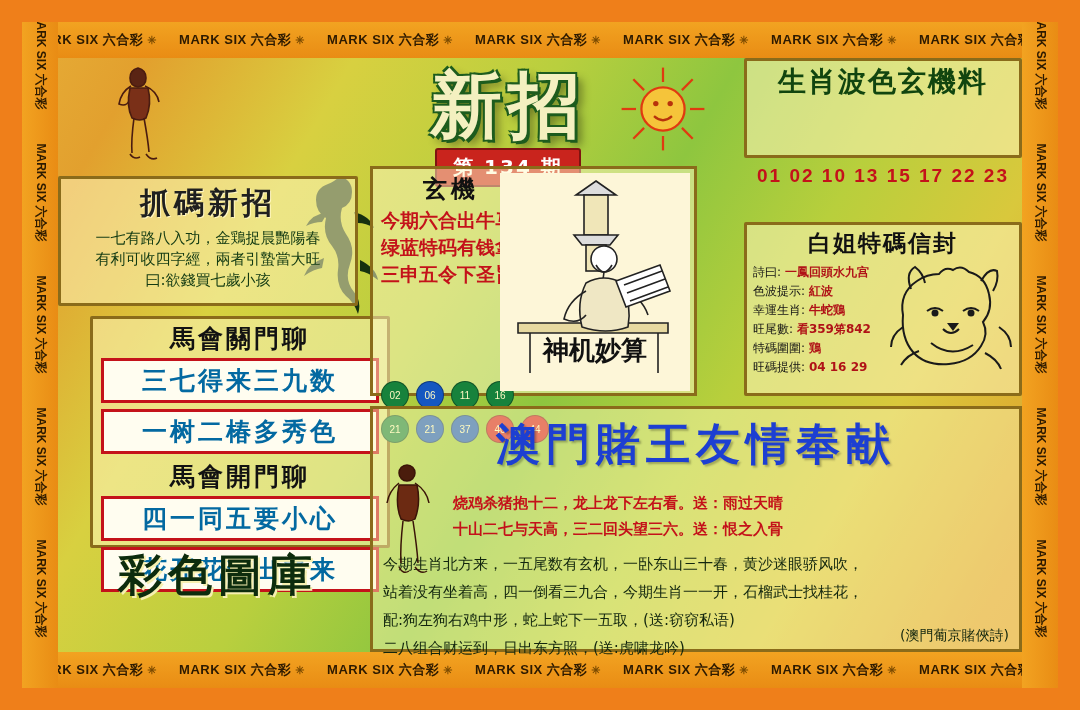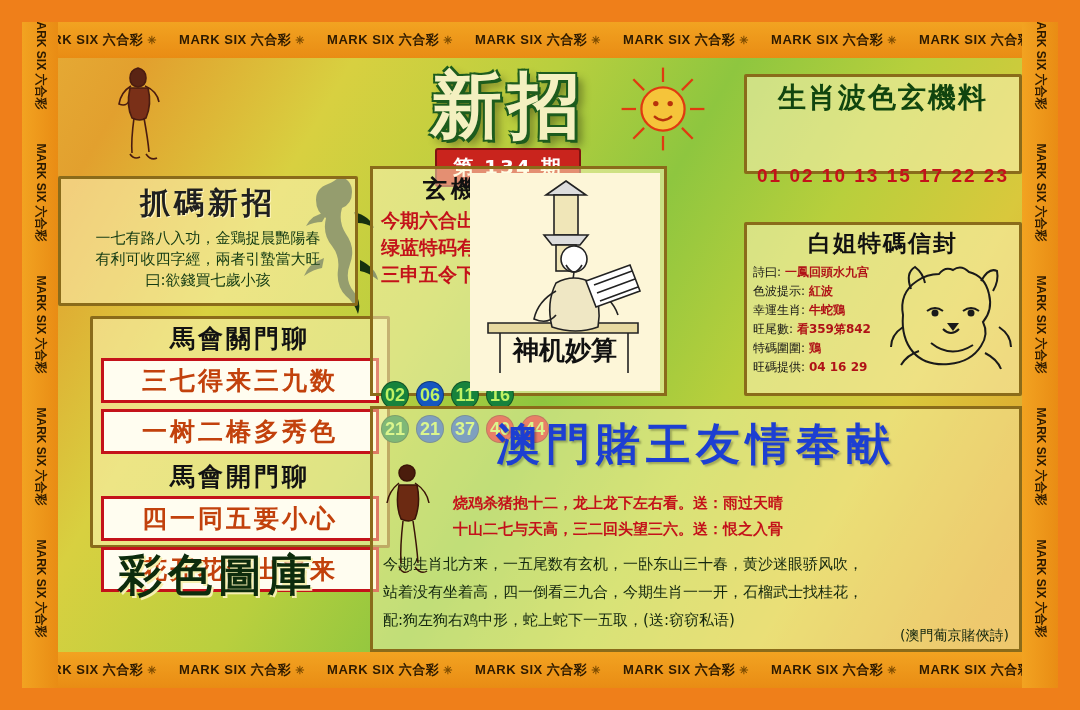--- a/index.html
+++ b/index.html
@@ -172,21 +172,21 @@
     margin: 3px 0 3px;
   }
   .redbox {
     border: 3px solid #c4121a;
     background: #fffdf0;
     margin: 0 8px 6px;
     text-align: center;
     padding: 3px 0;
   }
   .redbox span {
-    color: #c2410c;
+    color: #0369a1;
     font-size: 25px;
     font-weight: bold;
     letter-spacing: 3px;
     font-family: "DejaVu Sans", sans-serif;
   }
 
   #caise {
     position: absolute;
     left: 20px;
     top: 488px;
@@ -194,21 +194,21 @@
     text-align: center;
     font-size: 44px;
     font-weight: bold;
     color: #0d2c0d;
     letter-spacing: 6px;
     font-family: "DejaVu Sans", sans-serif;
     text-shadow: 2px 2px 0 #f7f0b0;
   }
 
   
-  #p-xuanji { left: 312px; top: 108px; width: 297px; height: 230px; background: rgba(255,250,200,.5); border: 3px solid #8a6b1a; }
+  #p-xuanji { left: 312px; top: 108px; width: 327px; height: 230px; background: rgba(255,250,200,.5); border: 3px solid #8a6b1a; }
   .xuanji-title {
     position: absolute;
     left: 50px;
     top: 4px;
     font-size: 24px;
     font-weight: bold;
     color: #111;
     letter-spacing: 4px;
     font-family: "DejaVu Sans", sans-serif;
   }
@@ -228,39 +228,39 @@
     left: 8px;
     display: flex;
     gap: 7px;
   }
   #balls1 { top: 212px; }
   #balls2 { top: 246px; }
   .ball {
     width: 26px; height: 26px;
     border-radius: 50%;
     display: flex; align-items: center; justify-content: center;
-    font-size: 18px; font-weight: bold;
-    color: #bef264;
+    font-size: 10px; font-weight: normal;
+    color: #fef9c3;
     font-family: "Liberation Sans", sans-serif;
     border: 1px solid rgba(0,0,0,.35);
   }
   .b-red { background: #d61a20; }
   .b-blue { background: #1557c0; }
   .b-green { background: #17823c; }
 
   .sage {
     position: absolute;
     right: 4px;
     top: 4px;
     width: 190px;
     height: 218px;
   }
 
   
-  #p-shengxiao { left: 686px; top: 16px; width: 278px; height: 100px; }
+  #p-shengxiao { left: 686px; top: 0px; width: 278px; height: 100px; }
   .sx-title {
     text-align: center;
     font-size: 28px;
     font-weight: bold;
     color: #11450f;
     letter-spacing: 2px;
     font-family: "DejaVu Sans", sans-serif;
     margin-top: 2px;
   }
   .sx-lines {
@@ -596,18 +596,19 @@
 
       <div class="macau-title">澳門賭王友情奉献</div>
       <div class="macau-red">
         <div>烧鸡杀猪抱十二，龙上龙下左右看。送：雨过天晴</div>
         <div>十山二七与天高，三二回头望三六。送：恨之入骨</div>
       </div>
       <div class="macau-black">
         <div>今期生肖北方来，一五尾数有玄机，一卧东山三十春，黄沙迷眼骄风吹，</div>
         <div>站着没有坐着高，四一倒看三九合，今期生肖一一开，石榴武士找桂花，</div>
         <div>配:狗左狗右鸡中形，蛇上蛇下一五取，(送:窃窃私语)</div>
+        <div>二八组合财运到，日出东方照，(送:虎啸龙吟)</div>
       </div>
       <div class="macau-sign">(澳門葡京賭俠詩)</div>
     </div>
 
   </div>
 </div>
 
 </body></html>

